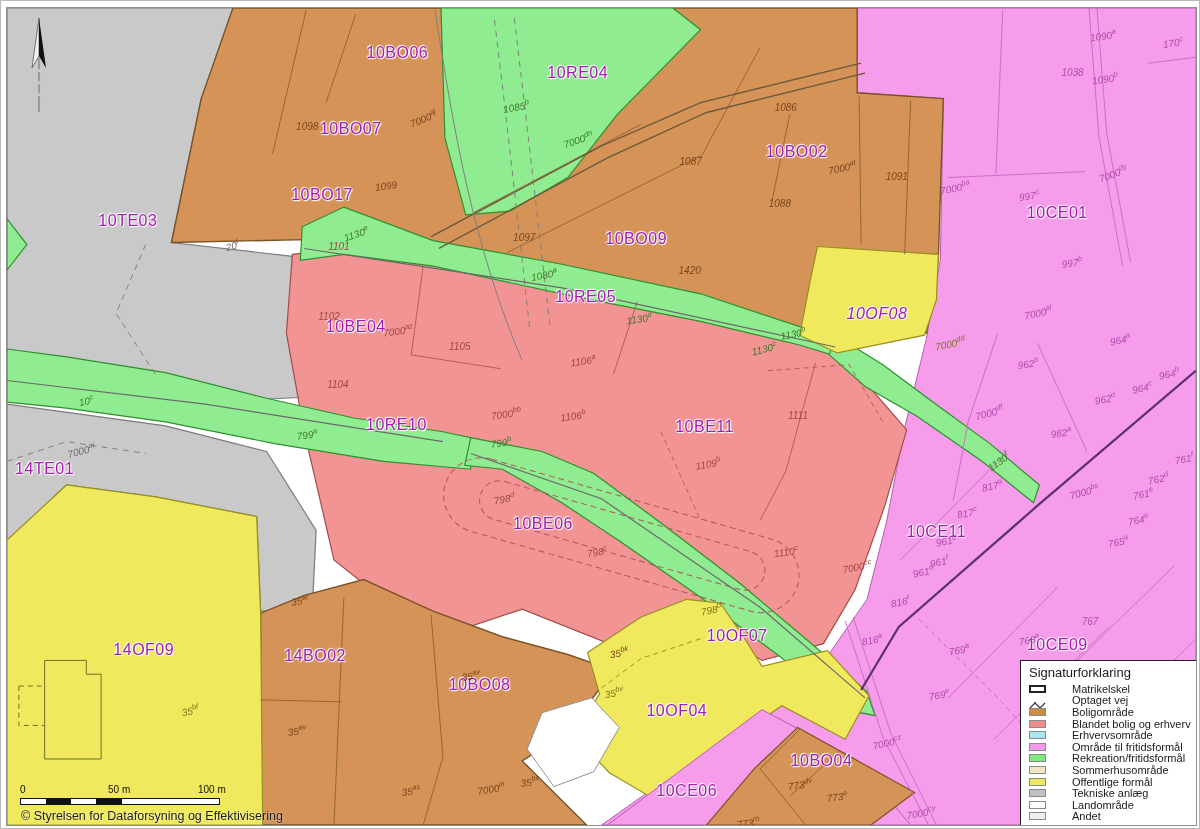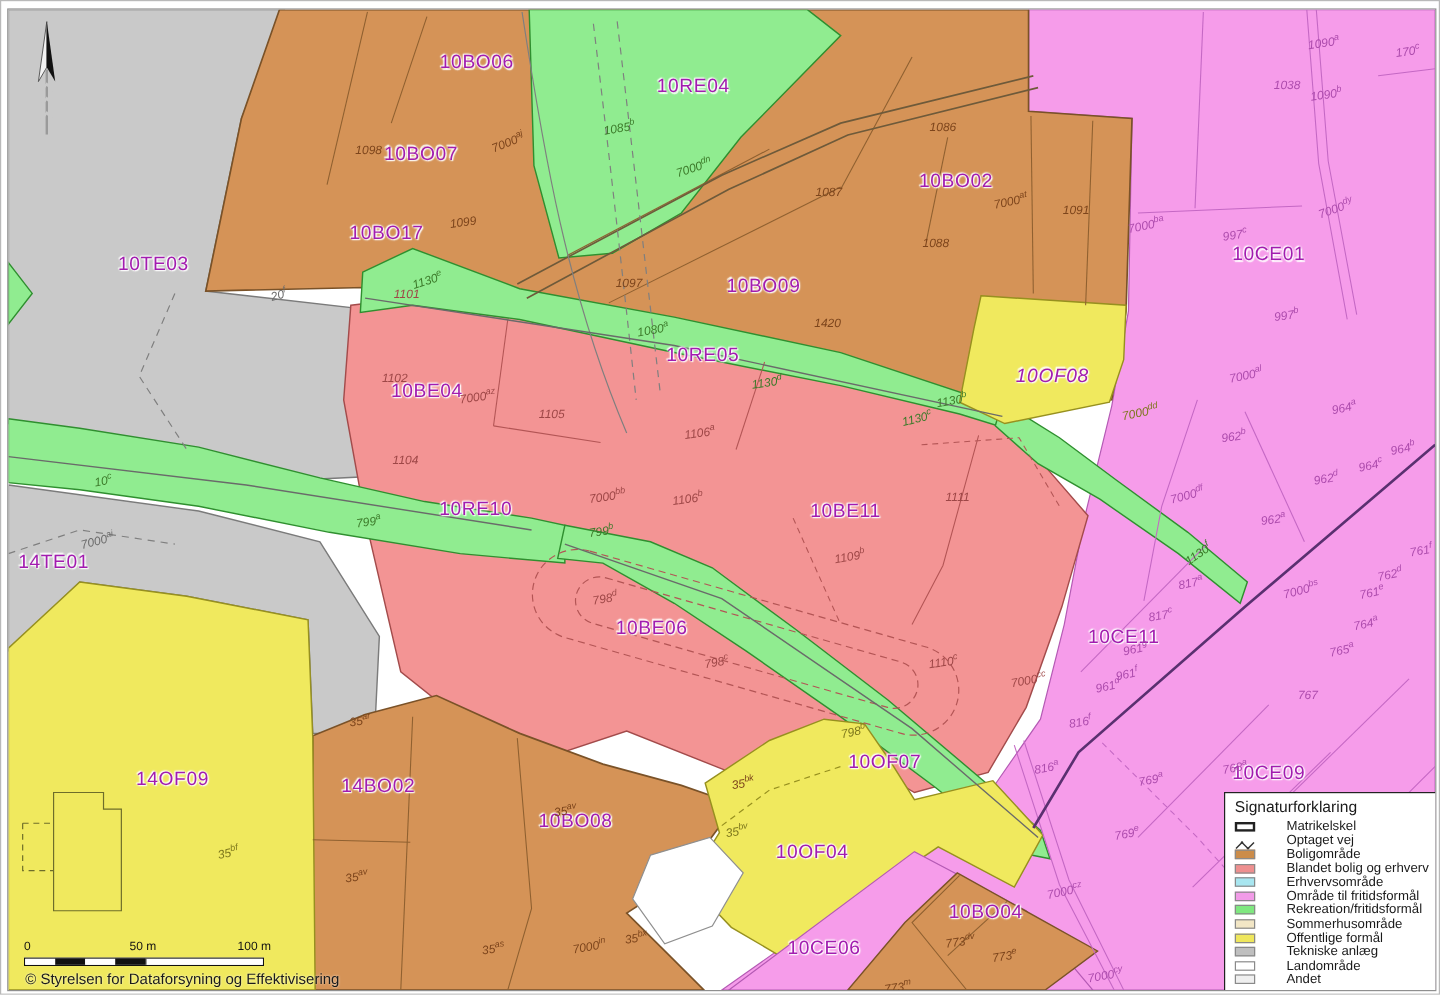--- a/index.html
+++ b/index.html
@@ -235,21 +235,21 @@
         <div class="plab t-p" style="left: 1110.72px; top: 533.169px; transform: translate(-50%, -50%) rotate(-12deg);">765<sup>a</sup></div>
         <div class="plab t-p" style="left: 960.117px; top: 503.603px; transform: translate(-50%, -50%) rotate(-10deg);">817<sup>c</sup></div>
         <div class="plab t-p" style="left: 939.31px; top: 532.183px; transform: translate(-50%, -50%) rotate(-12deg);">961<sup>g</sup></div>
         <div class="plab t-p" style="left: 932.374px; top: 552.879px; transform: translate(-50%, -50%) rotate(-12deg);">961<sup>f</sup></div>
         <div class="plab t-p" style="left: 915.53px; top: 562.735px; transform: translate(-50%, -50%) rotate(-12deg);">961<sup>d</sup></div>
         <div class="plab t-p" style="left: 892.741px; top: 593.286px; transform: translate(-50%, -50%) rotate(-10deg);">816<sup>f</sup></div>
         <div class="plab t-p" style="left: 864.997px; top: 630.736px; transform: translate(-50%, -50%) rotate(-10deg);">816<sup>a</sup></div>
         <div class="plab t-p" style="left: 952.191px; top: 640.591px; transform: translate(-50%, -50%) rotate(-10deg);">769<sup>a</sup></div>
         <div class="plab t-p" style="left: 932.374px; top: 685.925px; transform: translate(-50%, -50%) rotate(-10deg);">769<sup>e</sup></div>
         <div class="plab t-p" style="left: 1021.55px; top: 630.736px; transform: translate(-50%, -50%) rotate(-10deg);">768<sup>a</sup></div>
-        <div class="plab t-p" style="left: 1082.98px; top: 572px; transform: translate(-50%, -50%) rotate(0deg); text-align: center;">767</div>
+        <div class="plab t-p" style="left: 1082.98px; top: 613px; transform: translate(-50%, -50%) rotate(0deg); text-align: center;">767</div>
         <div class="plab t-r" style="left: 497.398px; top: 489.806px; transform: translate(-50%, -50%) rotate(-10deg);">798<sup>d</sup></div>
         <div class="plab t-r" style="left: 589.546px; top: 543.024px; transform: translate(-50%, -50%) rotate(-10deg);">798<sup>c</sup></div>
         <div class="plab t-r" style="left: 778.795px; top: 543.024px; transform: translate(-50%, -50%) rotate(-8deg);">1110<sup>c</sup></div>
         <div class="plab t-r" style="left: 850.135px; top: 557.807px; transform: translate(-50%, -50%) rotate(-10deg);">7000<sup>cc</sup></div>
         <div class="plab t-y" style="left: 704.482px; top: 601.17px; transform: translate(-50%, -50%) rotate(-12deg);">798<sup>b</sup></div>
         <div class="plab t-o" style="left: 293.287px; top: 592.3px; transform: translate(-50%, -50%) rotate(-8deg);">35<sup>ar</sup></div>
         <div class="plab t-o" style="left: 463.71px; top: 667.2px; transform: translate(-50%, -50%) rotate(-8deg);">35<sup>av</sup></div>
         <div class="plab t-o" style="left: 290.314px; top: 722.39px; transform: translate(-50%, -50%) rotate(-8deg);">35<sup>av</sup></div>
         <div class="plab t-o" style="left: 612.335px; top: 643.548px; transform: translate(-50%, -50%) rotate(-10deg);">35<sup>bk</sup></div>
         <div class="plab t-y" style="left: 607.381px; top: 683.954px; transform: translate(-50%, -50%) rotate(-10deg);">35<sup>bv</sup></div>

